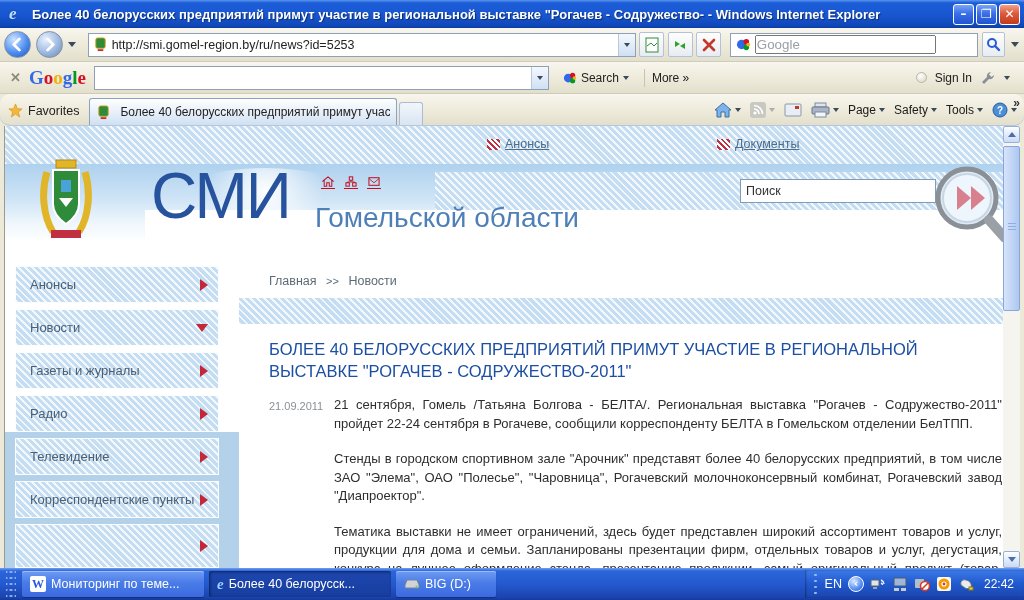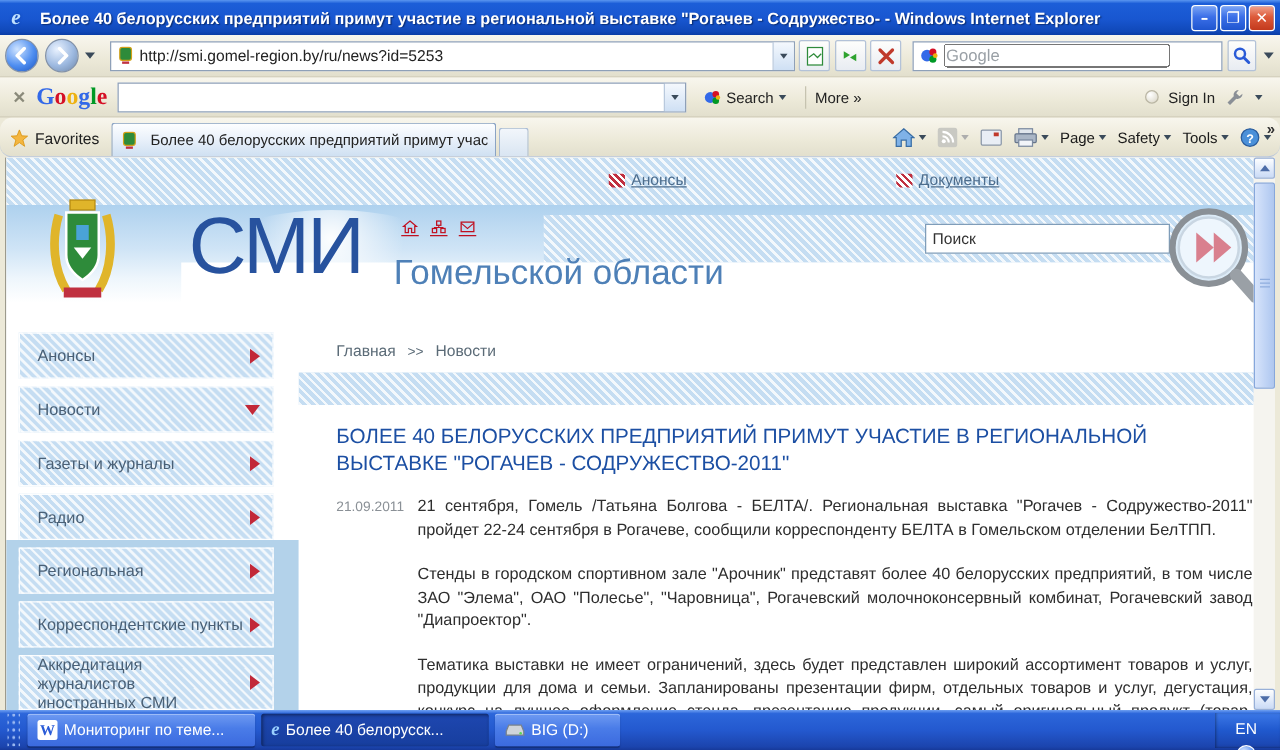--- a/index.html
+++ b/index.html
@@ -134,21 +134,21 @@
   .start-label { color:#fff; font-size:17px; font-weight:bold; font-style:italic; text-shadow:1px 1px 2px #1d4d1d; }
   .ql-sep { width:10px; height:26px; margin:0 6px; background:radial-gradient(circle,#9ab8f2 1px,transparent 1.5px); background-size:5px 6px; background-position:center; }
   .task-btn { height:26px; margin-right:5px; border-radius:2px; display:flex; align-items:center; gap:5px; padding:0 8px;
     background:linear-gradient(180deg,#6f9bf2 0%,#4a7ce8 45%,#3b6adf 100%); box-shadow:inset 0 1px 0 #9dbcf7, 0 1px 1px rgba(0,0,0,.3);
     color:#fff; font-size:12.5px; white-space:nowrap; overflow:hidden; }
   .task-btn.active { background:linear-gradient(180deg,#1e47b0 0%,#173e9e 100%); box-shadow:inset 1px 1px 3px rgba(0,0,0,.5); }
   .tb-word { width:182px; } .tb-ie { width:182px; } .tb-big { width:100px; }
   .word-ico { width:16px; height:16px; background:#fff; border-radius:2px; color:#2a5bd7; font:bold 12px/16px "Liberation Serif",serif; text-align:center; flex:0 0 auto; }
   .ie-ico-sm { font:italic bold 15px/16px "Liberation Serif",serif; color:#9ad0ff; flex:0 0 auto; }
   .tray { margin-left:auto; height:28px; display:flex; align-items:center; gap:6px; padding:0 10px 0 8px;
-    background:linear-gradient(180deg,#3d79e8 0%,#2059ce 50%,#1b44ad 100%); box-shadow:inset 1px 0 2px rgba(0,0,0,.35);flex-direction:column; }
+    background:linear-gradient(180deg,#3d79e8 0%,#2059ce 50%,#1b44ad 100%); box-shadow:inset 1px 0 2px rgba(0,0,0,.35); }
   .tray-handle { width:6px; height:24px; background:radial-gradient(circle,#9ab8f2 1px,transparent 1.5px); background-size:5px 6px; }
   .tray-lang { color:#fff; font-size:12.5px; }
   .tray-chev { width:16px; height:16px; border-radius:50%; background:radial-gradient(circle at 35% 30%,#dce9ff,#3e7ef0 70%); border:1px solid #fff;
     color:#fff; font:bold 10px/14px "DejaVu Sans",sans-serif; text-align:center; }
   .tray-ico { width:16px; height:16px; }
   .tray-clock { color:#fff; font-size:12px; margin-left:4px; }
 </style>
 </head>
 <body>
 
@@ -386,29 +386,28 @@
         </div>
       <div class="side-item stripes">
           <span>Газеты и журналы</span>
           <span class="arrow-r"></span>
         </div>
       <div class="side-item stripes">
           <span>Радио</span>
           <span class="arrow-r"></span>
         </div>
       <div class="side-item stripes">
-          <span>Региональная</span>
+          <span>Телевидение</span>
           <span class="arrow-r"></span>
         </div>
       <div class="side-item stripes">
           <span>Корреспондентские пункты</span>
           <span class="arrow-r"></span>
         </div>
       <div class="side-item stripes tall">
-          <span style="max-width:160px">Аккредитация журналистов иностранных СМИ</span>
           <span class="arrow-r"></span>
         </div>
     </div>
 
     <div class="main">
       <div class="crumbs">
         <span>Главная</span>
         <span class="crumb-sep">&gt;&gt;</span>
         <span>Новости</span>
       </div>

